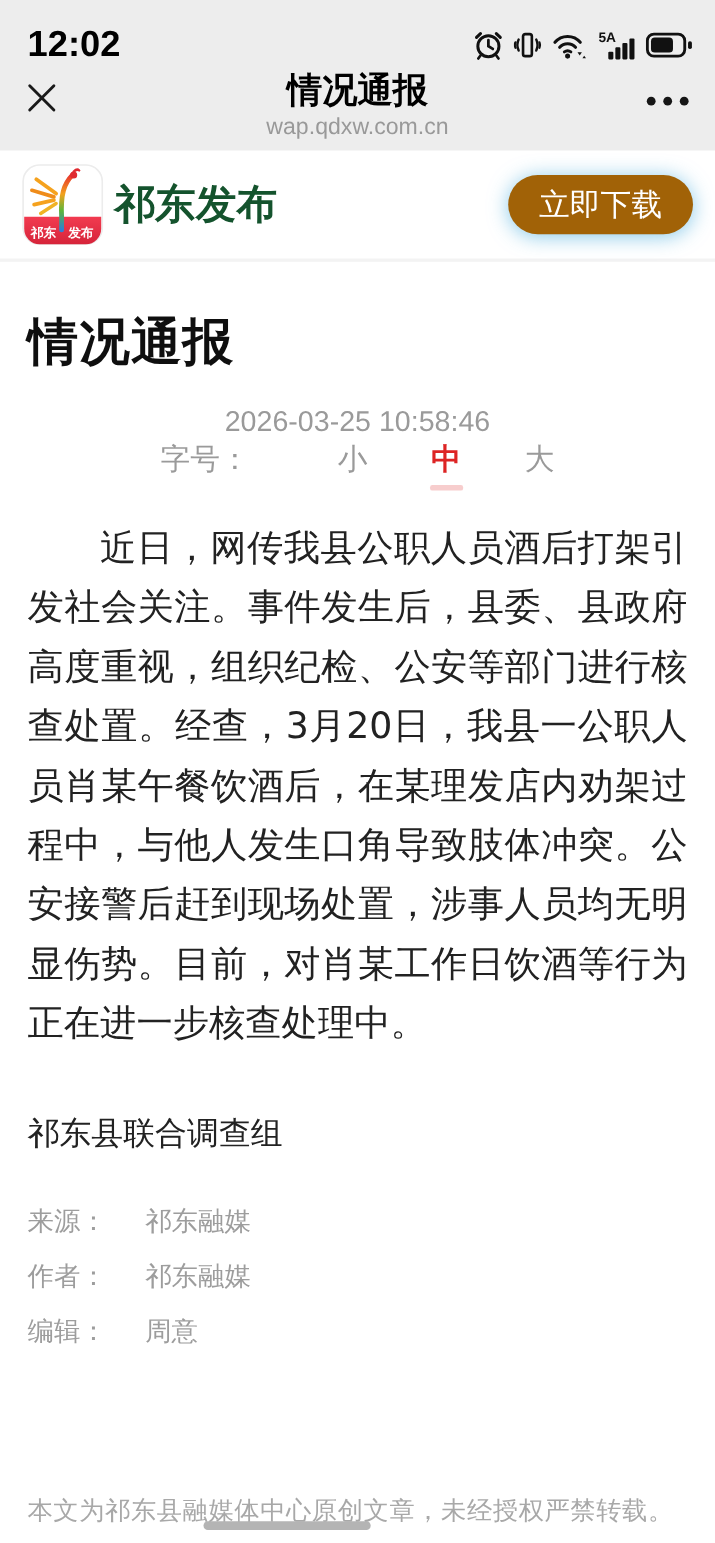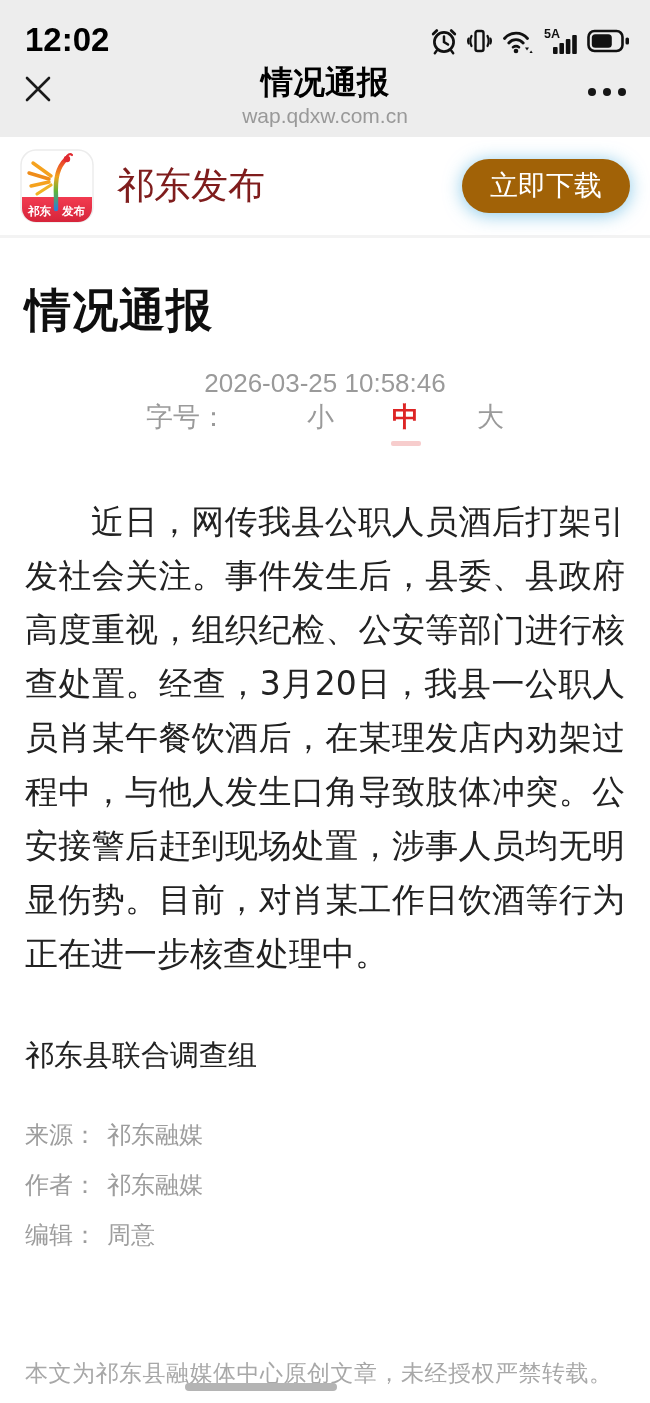--- a/index.html
+++ b/index.html
@@ -17,42 +17,42 @@
   .nav-close { position:absolute; left:23px; top:16px; width:30px; height:30px; cursor:pointer; }
   .nav-center { text-align:center; padding-top:3px; }
   .nav-title { font-size:32px; font-weight:600; color:#000; line-height:42px; }
   .nav-url { font-size:21px; color:#999; line-height:25px; }
   .nav-more { position:absolute; right:24px; top:30px; display:flex; gap:7px; cursor:pointer; }
   .nav-more i { width:8px; height:8px; border-radius:50%; background:#161616; }
 
   
   .banner { height:101px; background:#fff; display:flex; align-items:center; padding:0 20px; border-bottom:3px solid #f3f3f3; }
   .logo { width:74px; height:74px; flex:none; border-radius:15px; overflow:hidden; }
-  .appname { font-size:37px; font-weight:400; color:#7f1d1d; margin-left:23px; flex:1; }
+  .appname { font-size:37px; font-weight:700; color:#14532d; margin-left:10px; flex:1; }
   .dl-btn { background:#a16207; color:#fff; font-size:28px; line-height:28px; padding:13px 28px; border:none; border-radius:999px;
             box-shadow:0 2px 18px rgba(56,165,218,.6); cursor:pointer; font-family:inherit; }
 
   
   .article { padding:0 25px; }
   .a-title { font-size:46px; font-weight:900; color:#0f0f0f; line-height:52px; margin-top:46px; letter-spacing:1px; }
   .meta { display:flex; justify-content:space-between; align-items:center; margin-top:32px;flex-direction:column; }
   .a-date { font-size:26px; color:#9a9a9a; }
   .fszone { display:flex; align-items:center; font-size:27px; color:#9a9a9a;gap:36px; }
   .fs-label { margin-right:22px; }
   .fs-opt { margin-left:22px; position:relative; cursor:pointer; }
   .fs-opt.active { color:#dd2424; font-weight:700; }
   .fs-opt.active .fs-bar { position:absolute; left:50%; transform:translateX(-50%); bottom:-11px; width:30px; height:5px; background:#f7cdcd; border-radius:2px; }
 
-  .a-body { margin-top:60px; font-size:33px; line-height:54px; color:#222; text-align:justify; text-indent:2em;
+  .a-body { margin-top:36px; font-size:33px; line-height:54px; color:#222; text-align:justify; text-indent:2em;
             font-family:"DejaVu Sans","Liberation Sans",sans-serif; }
   .a-sign { margin-top:47px; text-align:left; font-size:29px; line-height:54px; color:#222; }
   .a-signdate { margin-top:24px; text-align:right; font-size:33px; line-height:54px; color:#222; }
 
   .src-block { margin-top:28px; font-size:24px; color:#9d9d9d; }
-  .src-line { line-height:50px; display:flex; }
+  .src-line { line-height:50px; display:flex;gap:25px; }
   .src-line .val { margin-left:10px; }
 
   .copyright { position:absolute; left:25px; top:1358px; font-size:23px; color:#a8a8a8; letter-spacing:.5px; }
   .hscroll { position:absolute; left:185px; top:1383px; width:152px; height:8px; background:#b4b4b4; border-radius:4px; cursor:pointer; }
 </style>
 </head>
 <body>
 
 <div class="page">
 

